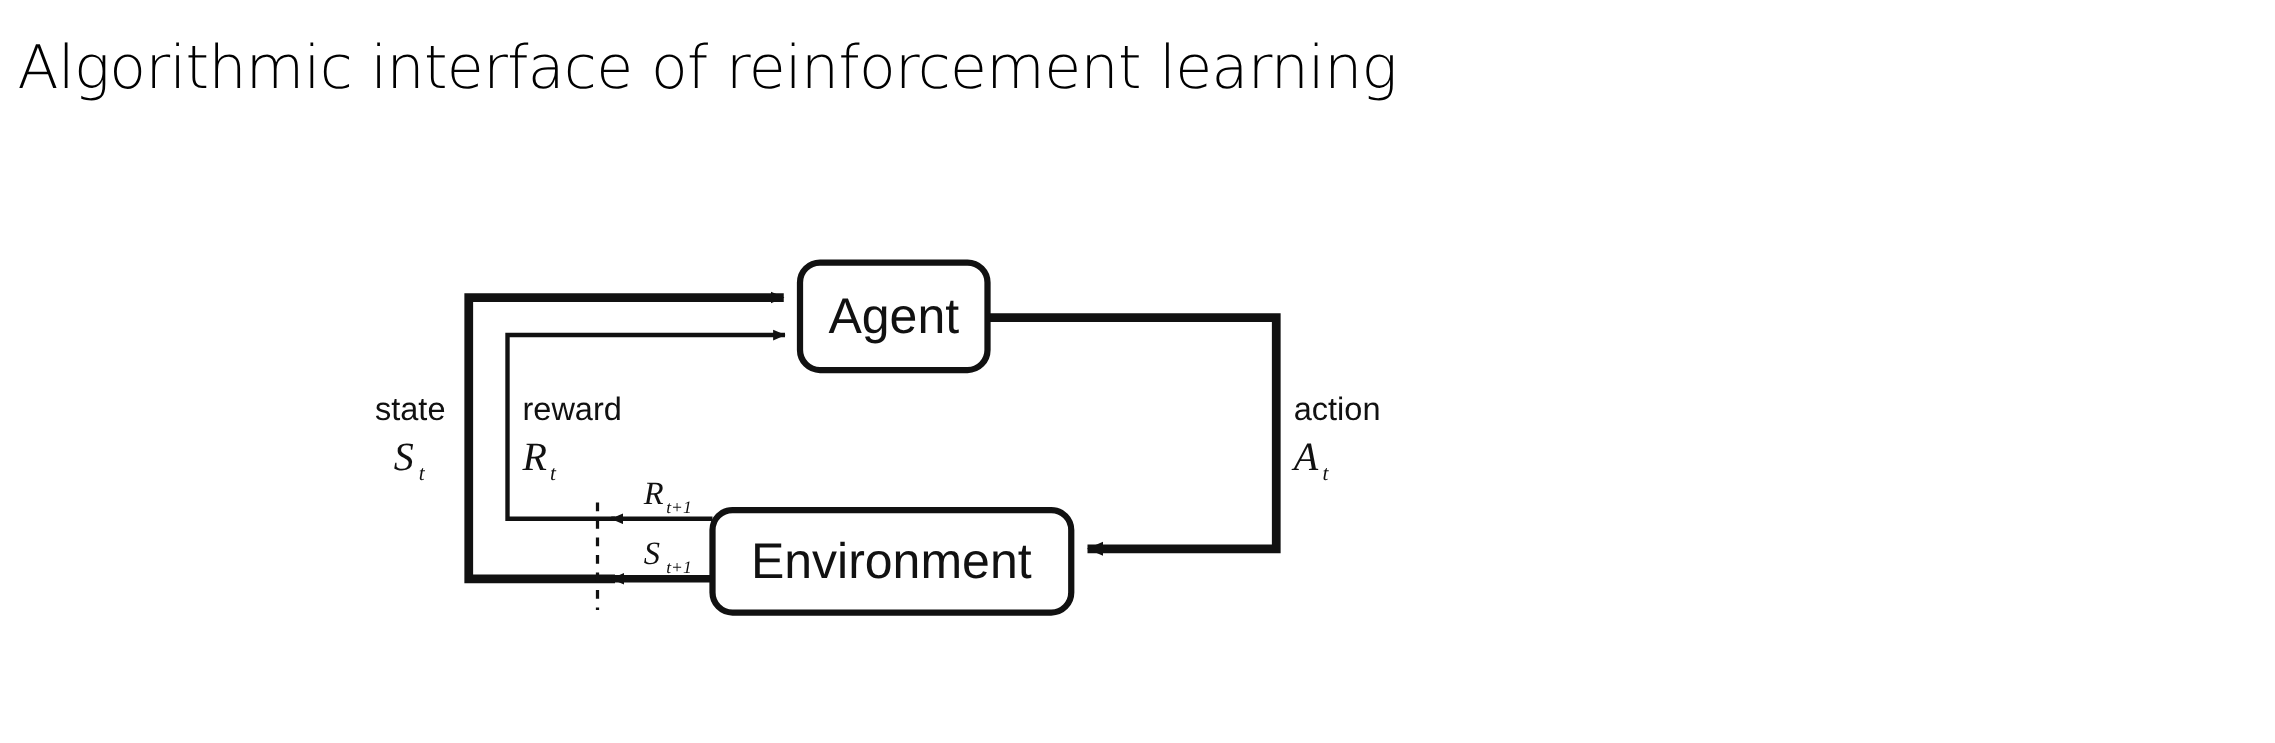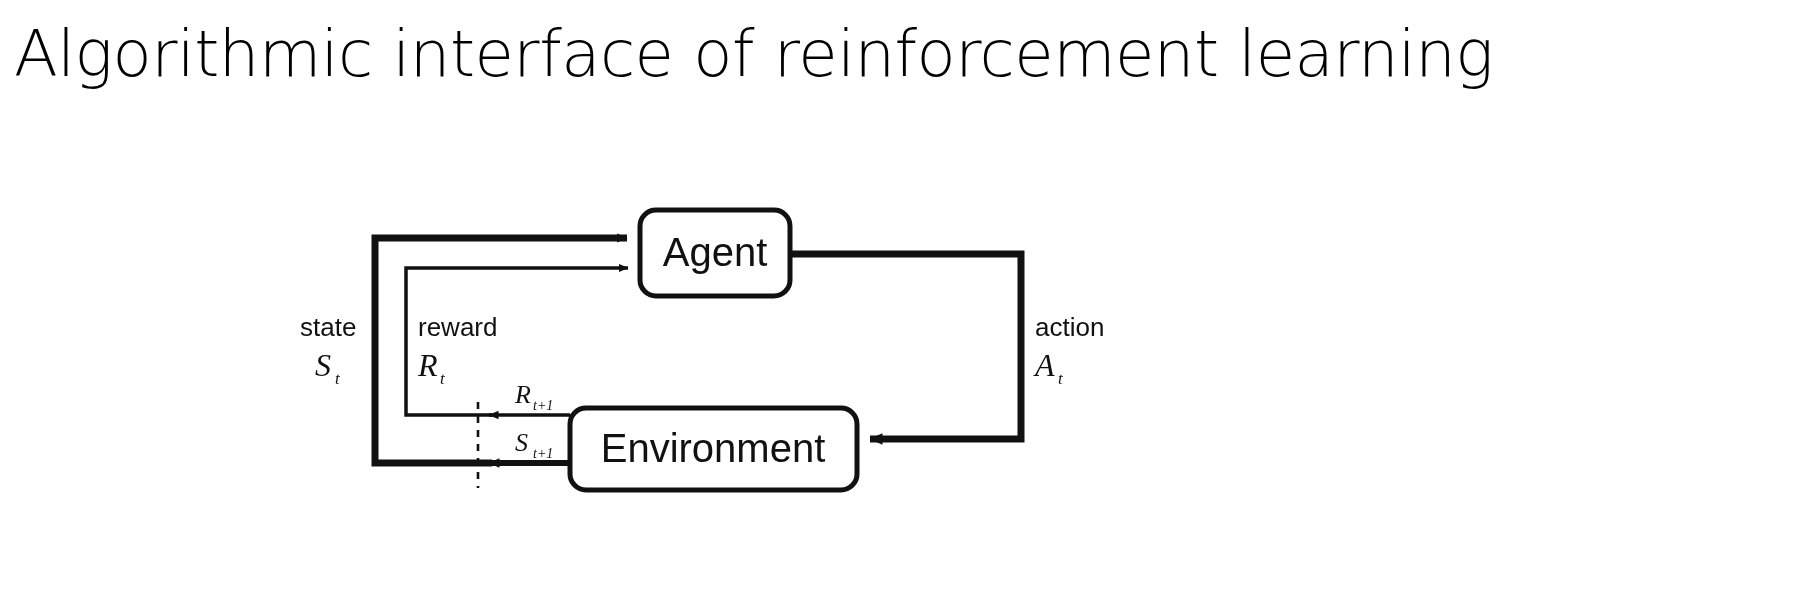--- a/index.html
+++ b/index.html
@@ -25,21 +25,21 @@
   }
 
   
   #slide-title {
     position: absolute;
     left: 14px;
     top: 6px;
     width: 1800px;
     font-family: "DejaVu Sans", sans-serif;
     font-weight: 300;
-    font-size: 64px;
+    font-size: 48px;
     line-height: 96px;
     letter-spacing: -0.5px;
     color: #000000;
     white-space: nowrap;
   }
 
   
   #diagram {
     position: absolute;
     left: 0px;

